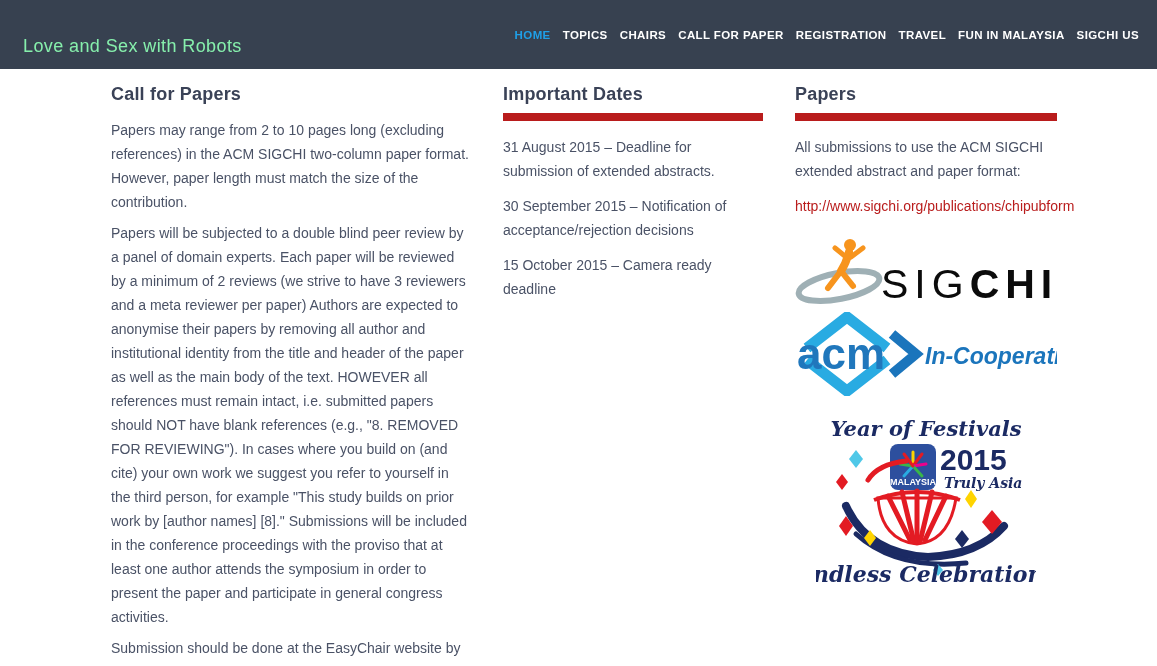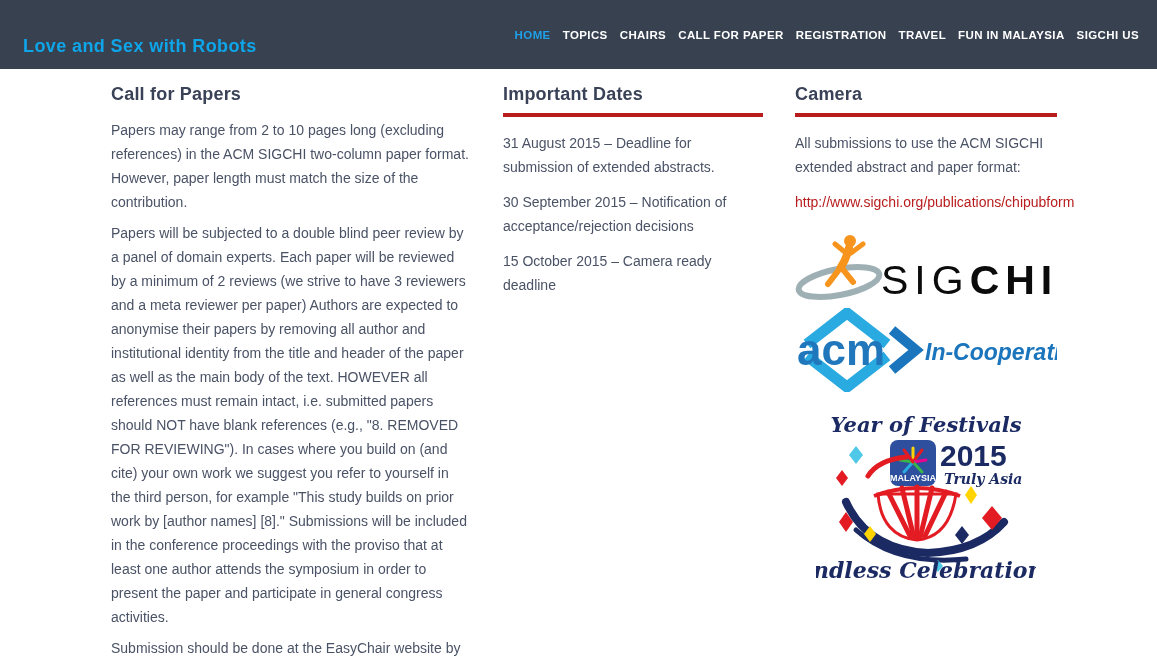--- a/index.html
+++ b/index.html
@@ -12,23 +12,23 @@
 
   
   .navbar {
     height: 69px;
     background: #374150;
     display: flex;
     align-items: center;
     padding: 0 18px 0 23px;
   }
   .brand {
-    color: #0ea5e9;
+    color: #86efac;
     font-size: 18px;
-    font-weight: bold;
+    font-weight: normal;
     letter-spacing: 0.4px;
     cursor: pointer;
     margin-top: 24px;
   }
   .nav-menu {
     margin-left: auto;
     display: flex;
     align-items: center;
     gap: 12px;
     list-style: none;
@@ -55,21 +55,21 @@
   h2 {
     font-size: 18px;
     line-height: 20px;
     color: #3a4257;
     font-weight: bold;
     letter-spacing: 0.2px;
   }
   .col-main h2 { margin-bottom: 14px; }
   .widget h2 {
     padding-bottom: 9px;
-    border-bottom: 4px solid #b91c1c;
+    border-bottom: 8px solid #b91c1c;
     margin-bottom: 14px;
   }
   p {
     font-size: 14px;
     line-height: 24px;
     margin-bottom: 7px;
   }
   .widget p { margin-bottom: 11px; }
   a.link {
     color: #b91c1c;
@@ -110,21 +110,21 @@
   </section>
 
   <section class="widget">
     <h2>Important Dates</h2>
     <p>31 August 2015 – Deadline for submission of extended abstracts.</p>
     <p>30 September 2015 – Notification of acceptance/rejection decisions</p>
     <p>15 October 2015 – Camera ready deadline</p>
   </section>
 
   <section class="widget">
-    <h2>Camera</h2>
+    <h2>Papers</h2>
     <p>All submissions to use the ACM SIGCHI extended abstract and paper format:</p>
     <p><a class="link">http://www.sigchi.org/publications/chipubform</a></p>
 
     <div class="logo-block">
 
       <svg class="logo-sigchi" width="262" height="74" viewBox="0 0 262 74" xmlns="http://www.w3.org/2000/svg">
         <g>
           <ellipse cx="44" cy="50" rx="41" ry="13" fill="none" stroke="#9fb0b5" stroke-width="6" transform="rotate(-11 44 50)"></ellipse>
           <g stroke="#f7941d" stroke-linecap="round" fill="#f7941d">
             <circle cx="55" cy="9" r="6" stroke="none"></circle>

